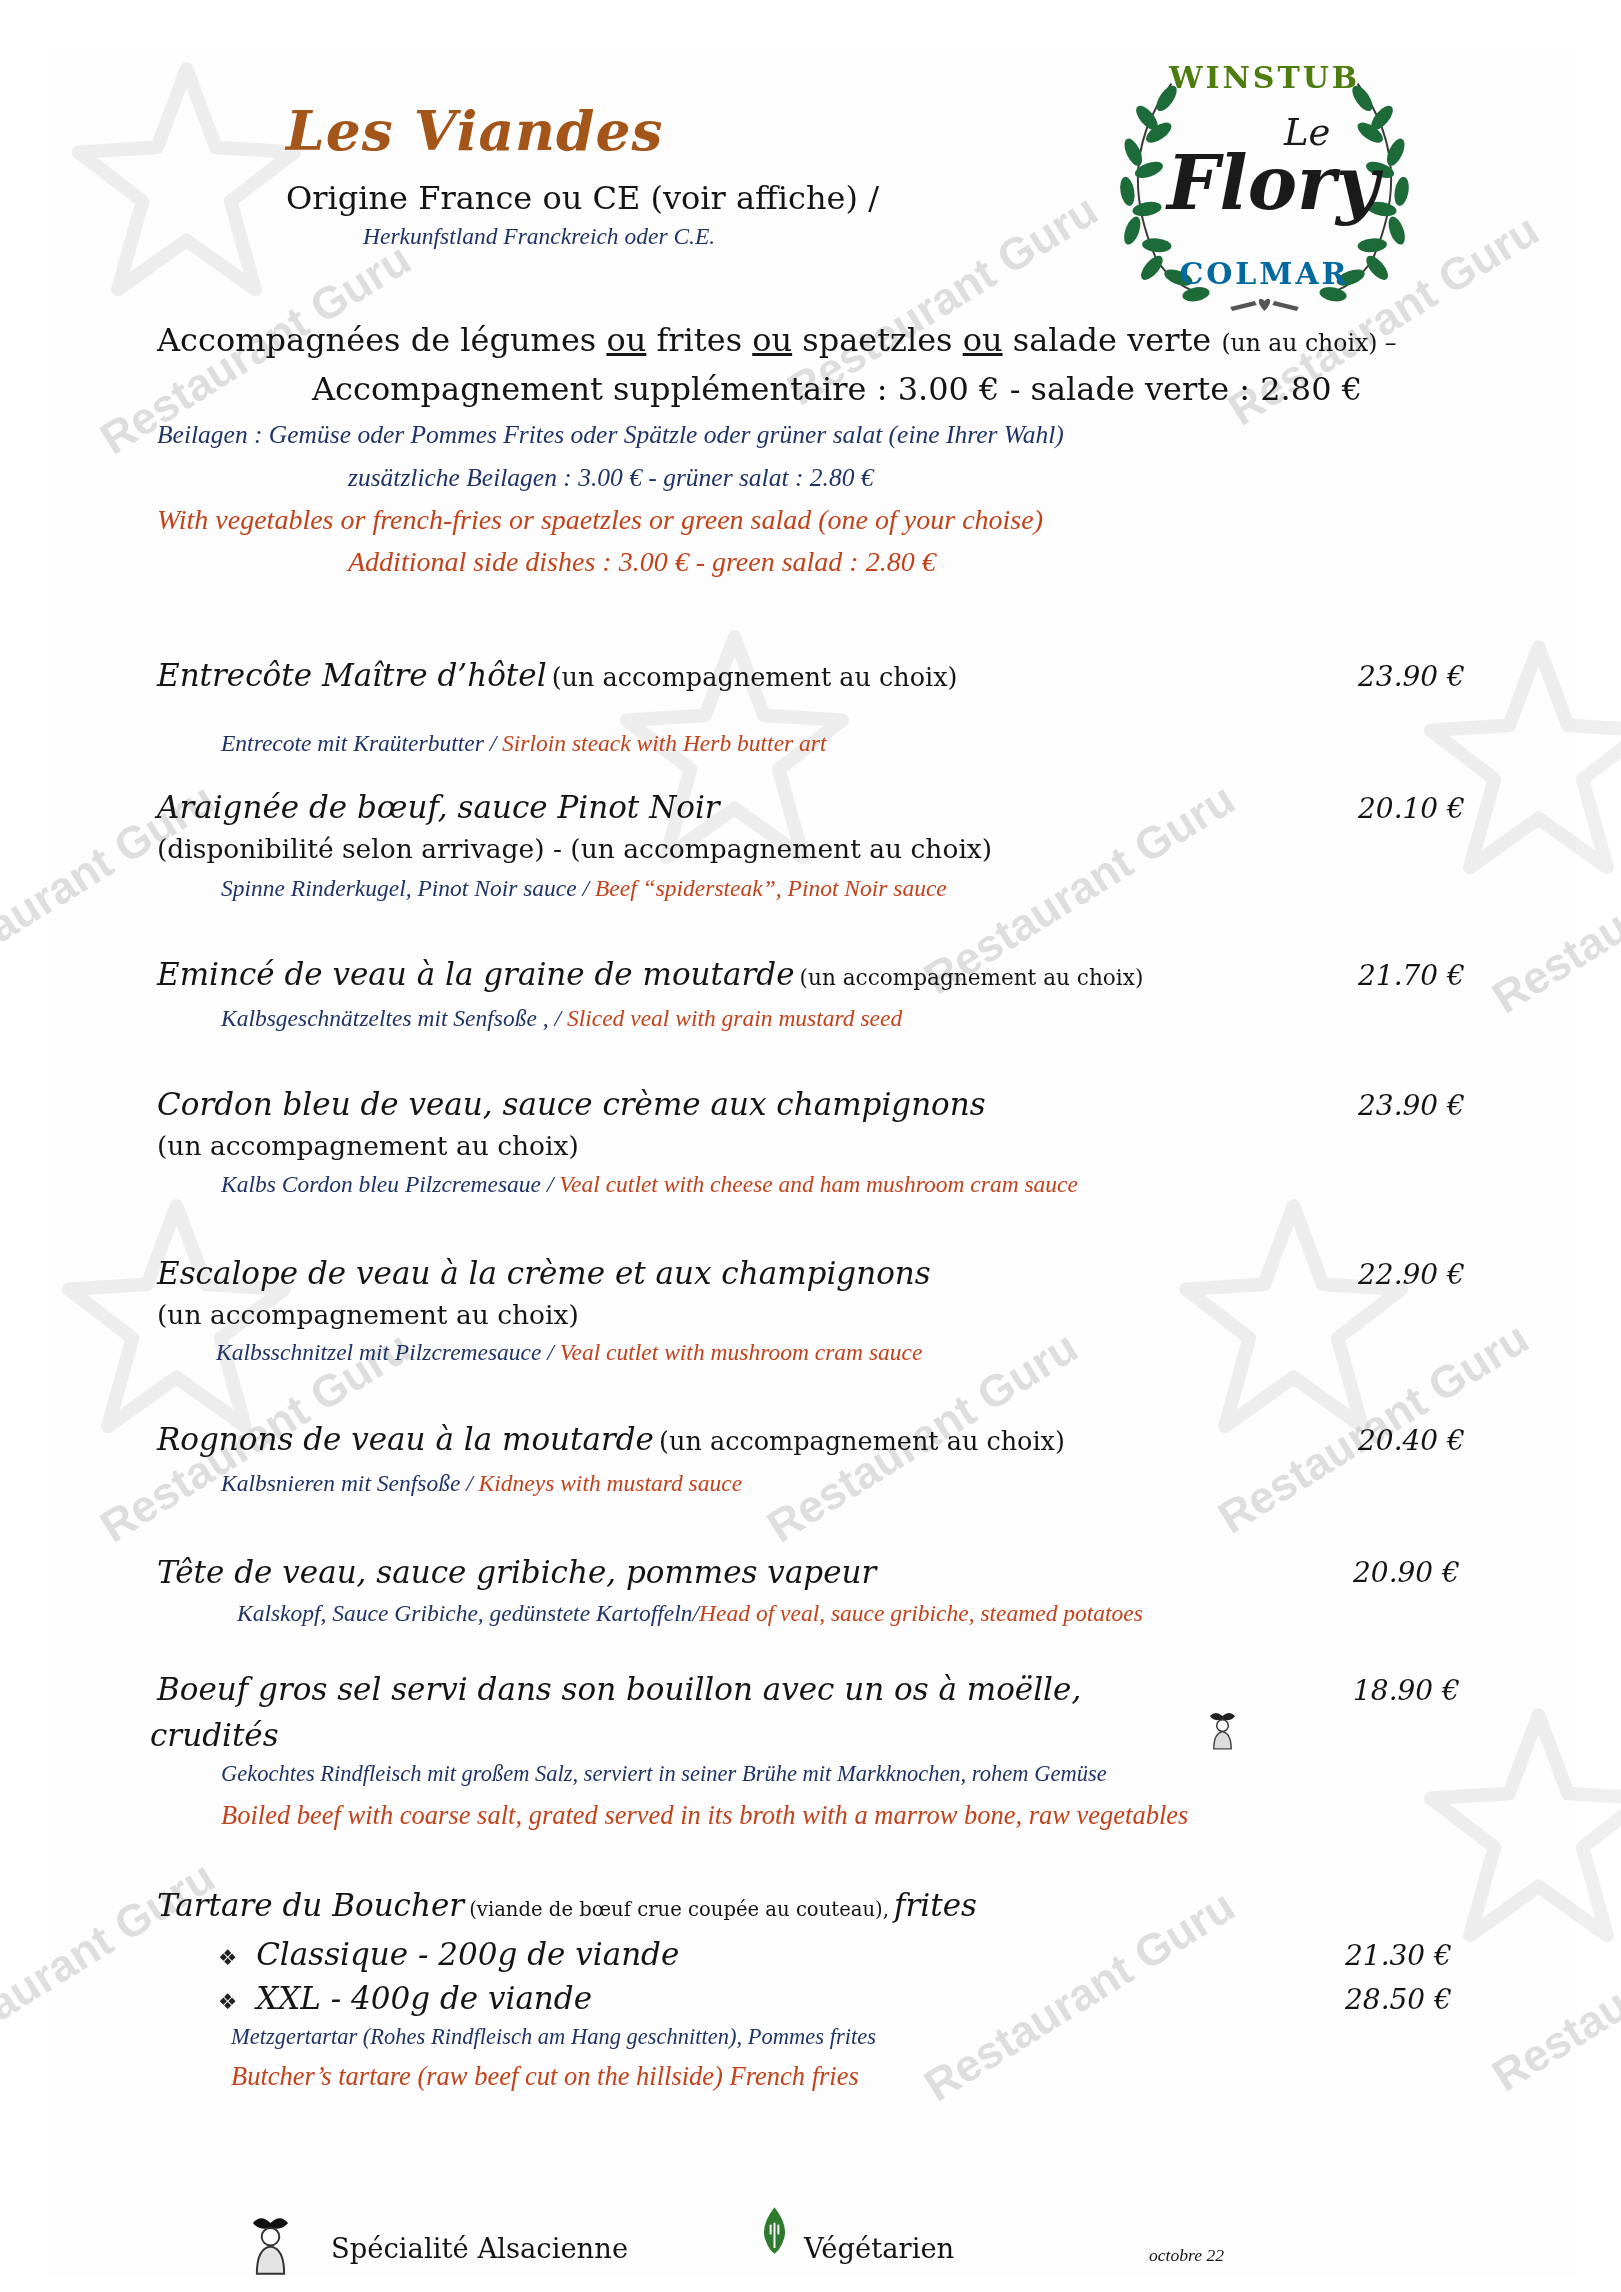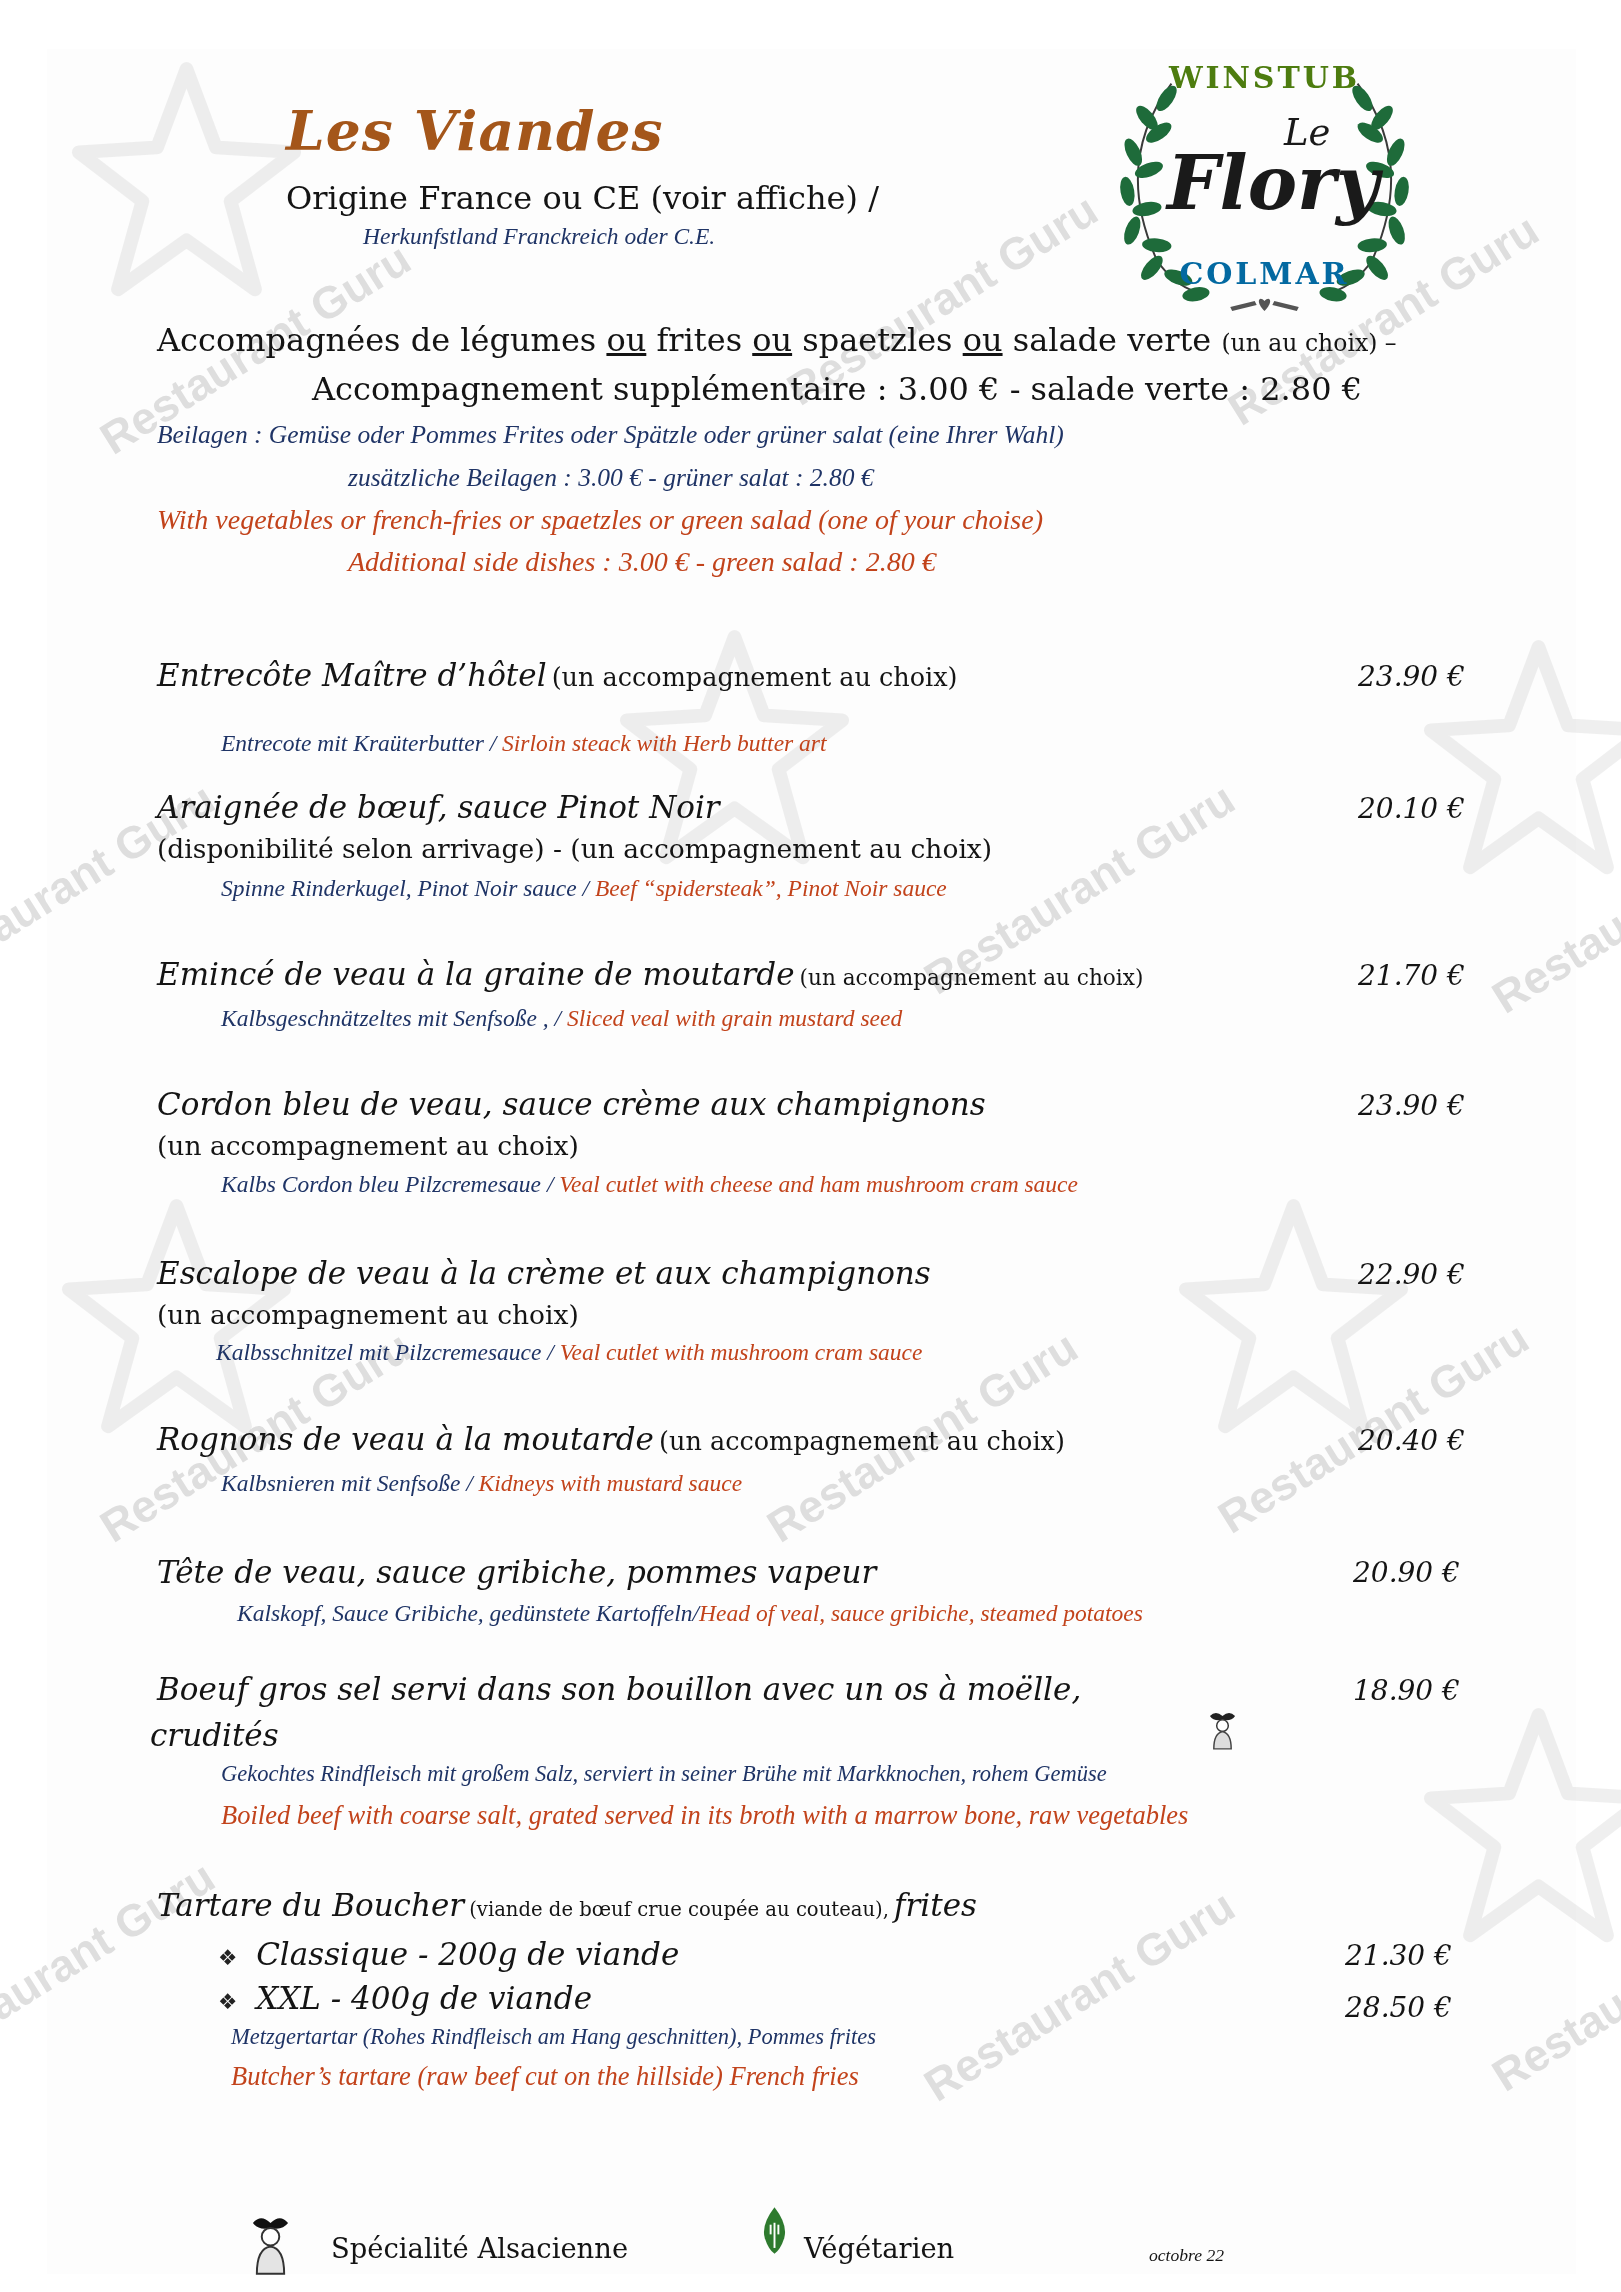--- a/index.html
+++ b/index.html
@@ -209,21 +209,21 @@
   </div>
   <div class="line" style="left:218px;top:1936px;">
     <span style="font-size:21.6px;color:#222;margin-right:13.7px;">❖</span>
     <span class="dish-name">Classique  - 200g de viande</span>
   </div>
   <div class="price" style="left:1345px;top:1939px;">21.30 €</div>
   <div class="line" style="left:218px;top:1980px;">
     <span style="font-size:21.6px;color:#222;margin-right:13.7px;">❖</span>
     <span class="dish-name">XXL  - 400g de viande</span>
   </div>
-  <div class="price" style="left:1345px;top:1983px;margin-top:8px;">28.50 €</div>
+  <div class="price" style="left:1345px;top:1983px;">28.50 €</div>
   <div class="line trans blue" style="left:231px;top:2024px;font-size:22.5px;">Metzgertartar (Rohes Rindfleisch am Hang geschnitten), Pommes frites</div>
   <div class="line trans red" style="left:231px;top:2061px;font-size:26.5px;">Butcher’s tartare (raw beef cut on the hillside) French fries</div>
 
   <svg class="legend-icon" style="left:251px;top:2213px" width="39" height="63" viewBox="0 0 40 64">
     <path d="M2 10 Q10 0 20 10 Q30 0 38 10 Q32 18 20 15 Q8 18 2 10 Z" fill="#111"></path>
     <circle cx="20" cy="24" r="9" fill="#fff" stroke="#333" stroke-width="2"></circle>
     <path d="M6 62 Q6 36 20 34 Q34 36 34 62 Z" fill="#e4e4e4" stroke="#333" stroke-width="2"></path>
   </svg>
   <div class="line it black" style="left:331px;top:2233px;font-size:27.4px;">Spécialité Alsacienne</div>
 

